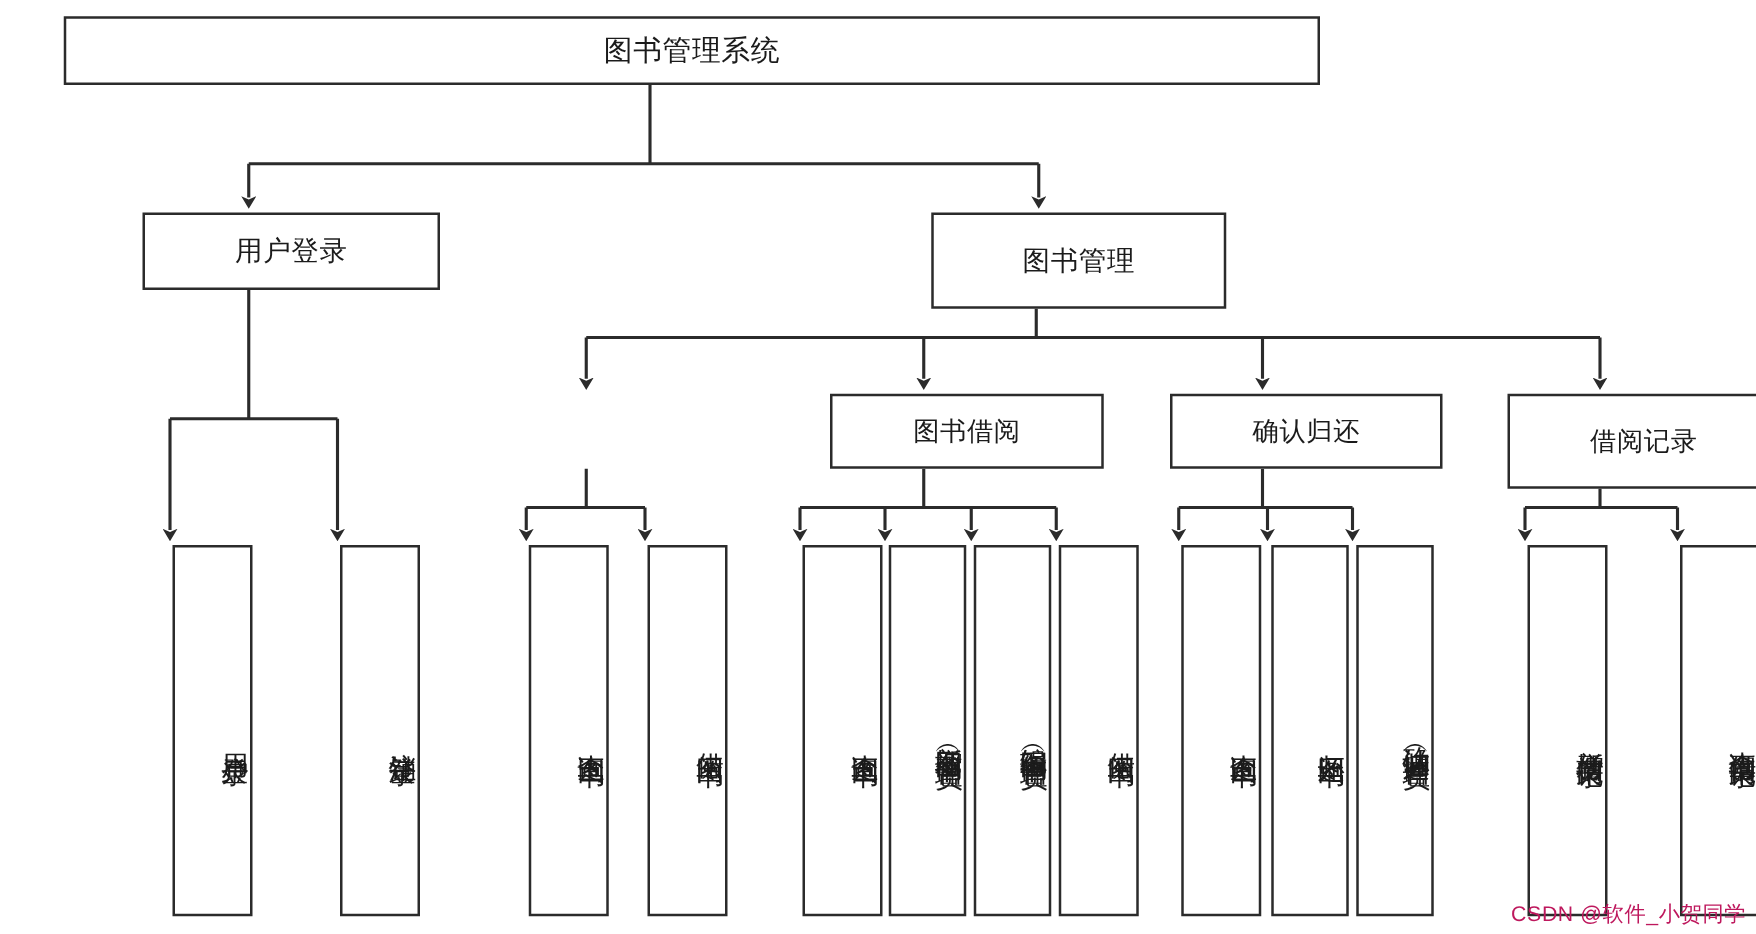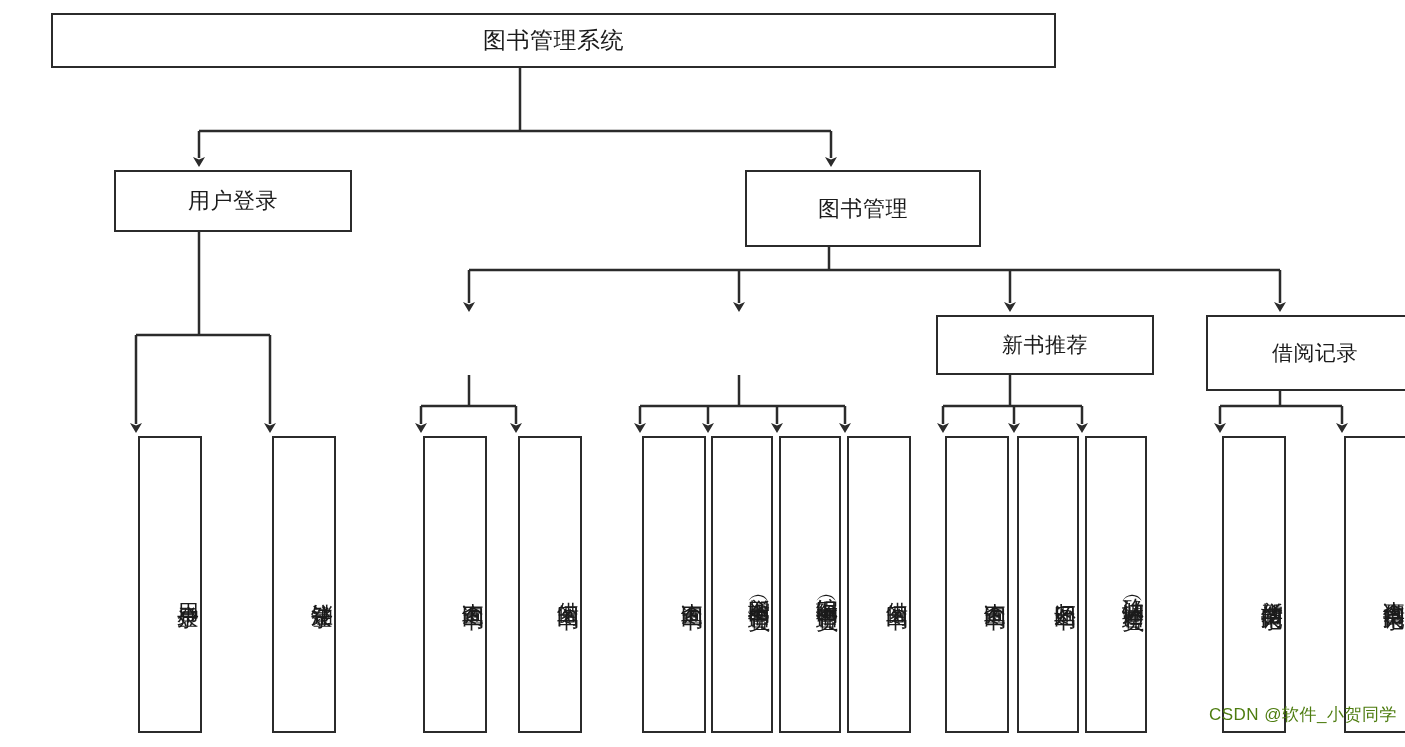--- a/index.html
+++ b/index.html
@@ -59,23 +59,23 @@
   }
   .leaf-text{
     writing-mode:vertical-rl;
     text-orientation:upright;
     display:block;
   }
   
   #watermark{
     position:absolute;
     right:8px;
-    bottom:21px;
+    bottom:4px;
     font-size:17px;
-    color:#4d7c0f;
+    color:#be185d;
     letter-spacing:0.5px;
     user-select:none;
   }
 </style>
 </head>
 <body>
 
 <div id="canvas">
 
   <svg id="wires" viewBox="0 0 1405 747" width="1405" height="747">
@@ -134,23 +134,26 @@
 
   <div class="node lvl2" style="left:80px; top:170px; width:238px; height:62px;">
     <span>用户登录</span>
   </div>
 
   <div class="node lvl2" style="left:711px; top:170px; width:236px; height:77px;">
     <span>图书管理</span>
   </div>
 
 
+  <div class="node lvl3" style="left:630px; top:315px; width:219px; height:60px;">
+    <span>图书借阅</span>
+  </div>
 
   <div class="node lvl3" style="left:902px; top:315px; width:218px; height:60px;">
-    <span>新书推荐</span>
+    <span>确认归还</span>
   </div>
 
   <div class="node lvl3" style="left:1172px; top:315px; width:218px; height:76px;">
     <span>借阅记录</span>
   </div>
 
   <div class="node leaf" style="left:104px; top:436px; width:64px; height:297px;">
     <span class="leaf-text">用户登录</span>
   </div>
 

